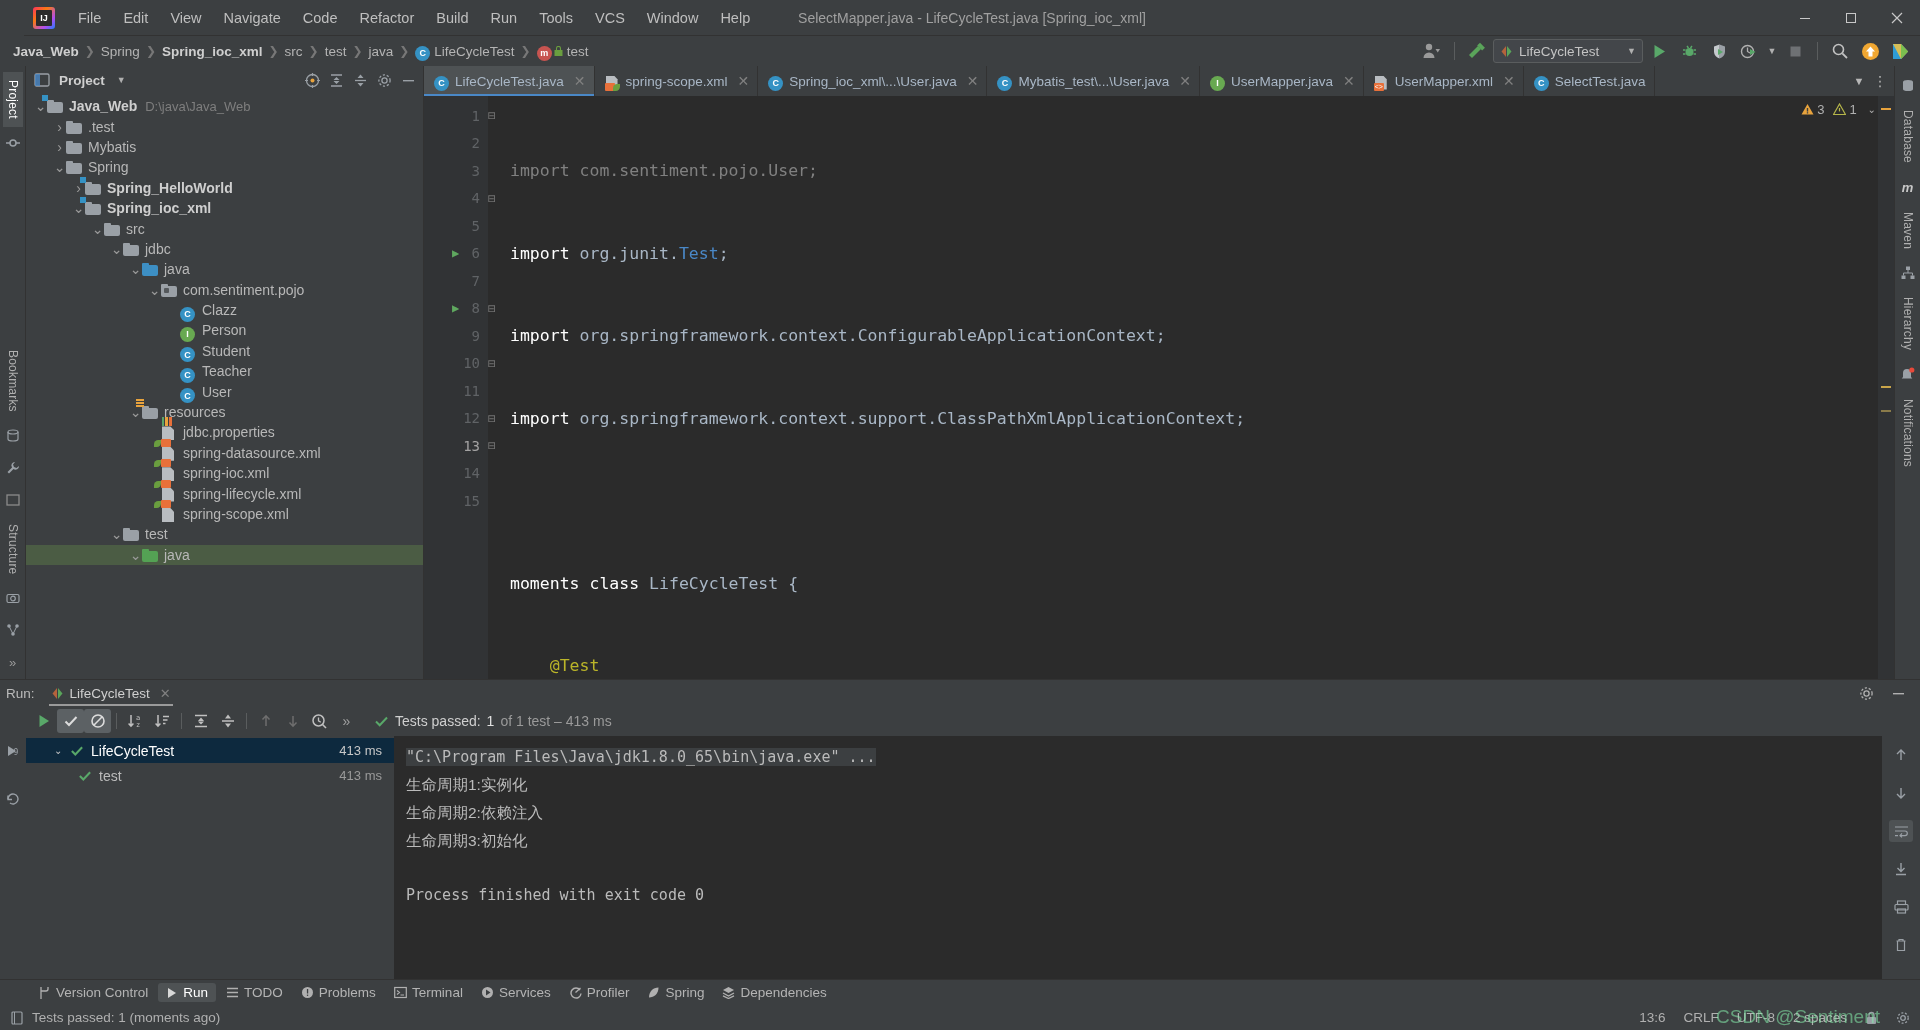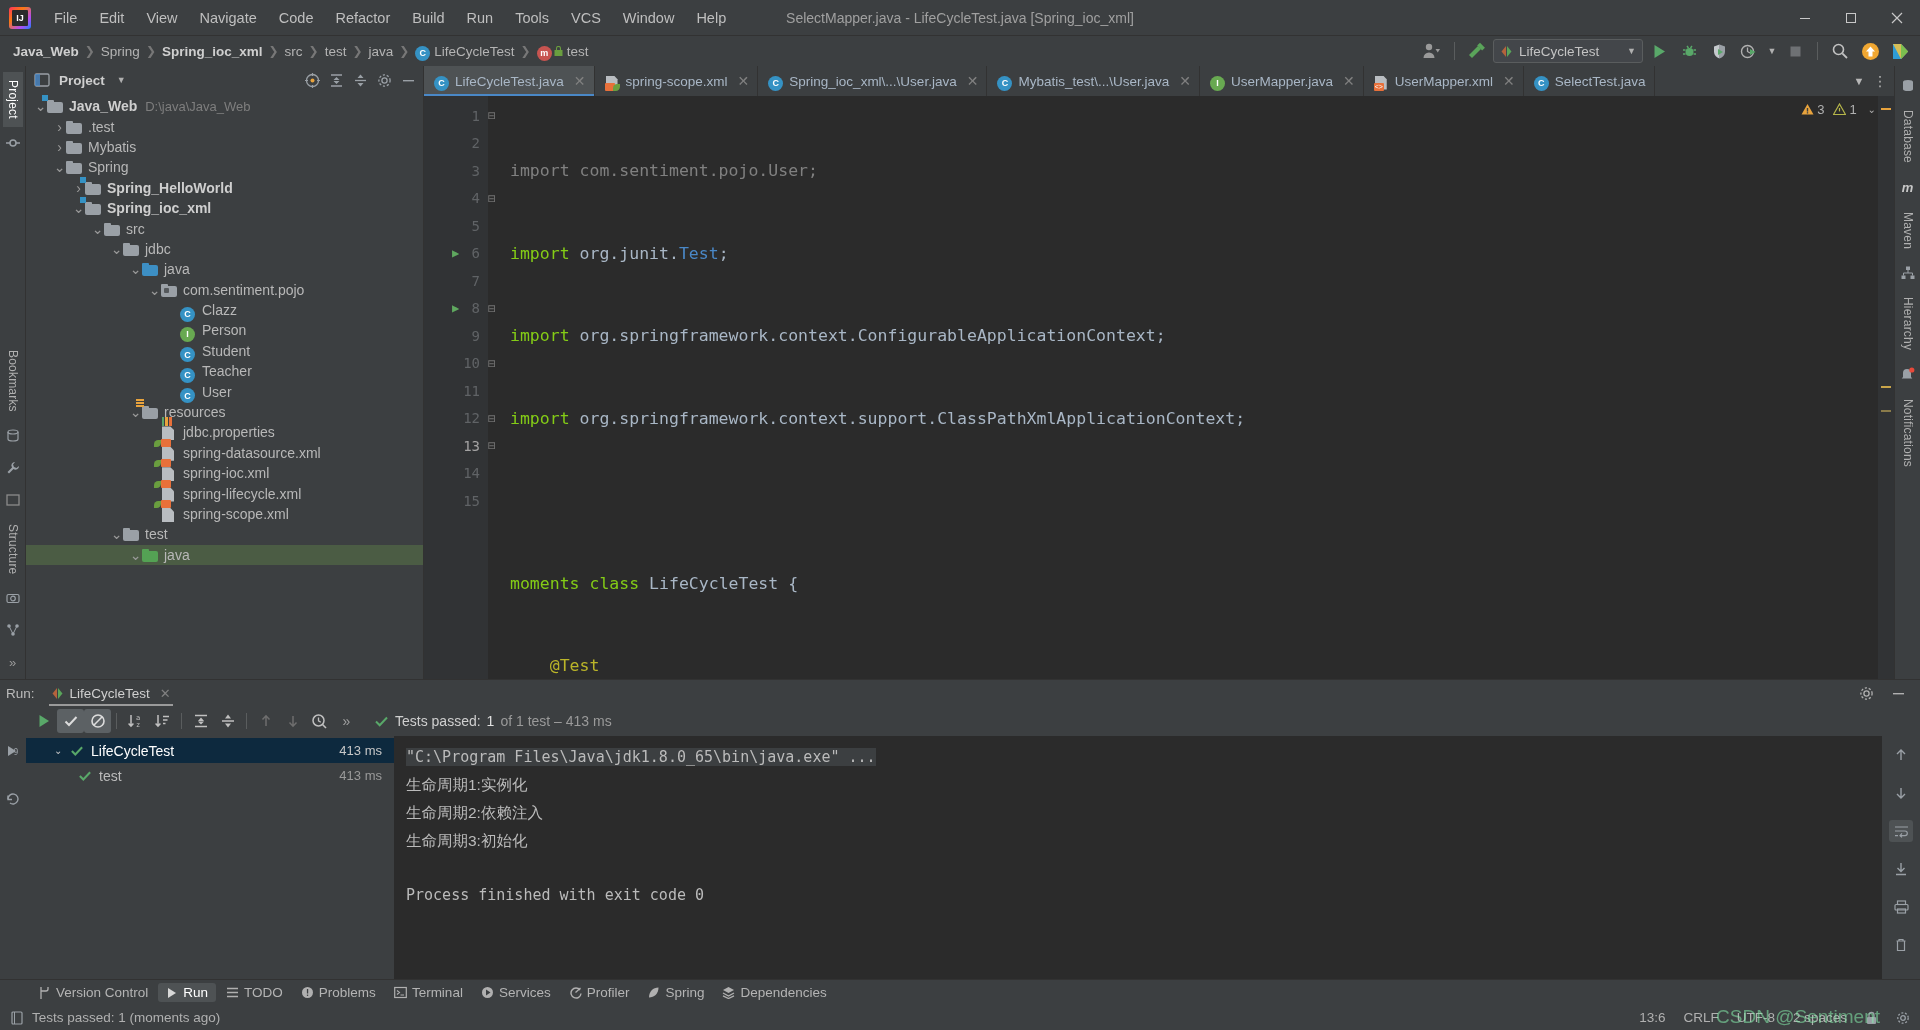--- a/index.html
+++ b/index.html
@@ -8,21 +8,21 @@
     background: #3c3f41;
     font-family: "Liberation Sans", sans-serif;
     overflow: hidden;
     color: #bbbbbb;
   }
   .app { position: relative; width: 1920px; height: 1030px; display: flex; flex-direction: column; }
 
   
   .titlebar {
     height: 36px; background: #3c3f41; display: flex; align-items: center;
-    flex: 0 0 36px; position: relative; border-bottom: 1px solid #323232;
+    flex: 0 0 36px; position: relative; border-bottom: 1px solid #323232; margin-left: 24px;
   }
   .ij-logo {
     width: 22px; height: 22px; margin-left: 9px; margin-right: 12px;
     border-radius: 3px; position: relative; flex: 0 0 22px;
     background: linear-gradient(135deg,#fe315d 0%, #f97a12 35%, #b24cf0 72%, #1e7ffd 100%);
   }
   .ij-logo::after {
     content: "IJ"; position: absolute; inset: 3px; background: #2b2b2b;
     color: #ffffff; font-size: 9px; font-weight: bold; display: flex;
     align-items: center; justify-content: center; border-radius: 1px;
@@ -178,21 +178,21 @@
   .fold-col {
     position: absolute; left: 0; top: 6px; width: 16px; height: 100%;
     font-family: "DejaVu Sans Mono", monospace; font-size: 13px; color: #707070;
   }
   .code {
     position: relative; padding-top: 6px; padding-left: 22px;
     font-family: "DejaVu Sans Mono", monospace; font-size: 16.5px; line-height: 27.5px;
     white-space: pre; color: #a9b7c6;
   }
   .cline { height: 27.5px; position: relative; }
-  .k { color: #84cc16; }          
+  .k { color: #ffffff; }          
   .cm { color: #808080; }         
   .ann { color: #bbb529; }
 
   
   .err-strip {
     position: absolute; right: 0; top: 0; width: 16px; height: 100%; background: #313335;
   }
   .insp-widget {
     position: absolute; right: 18px; top: 6px; display: flex; align-items: center; gap: 3px;
     font-size: 13px; color: #b0b0b0; z-index: 4;

